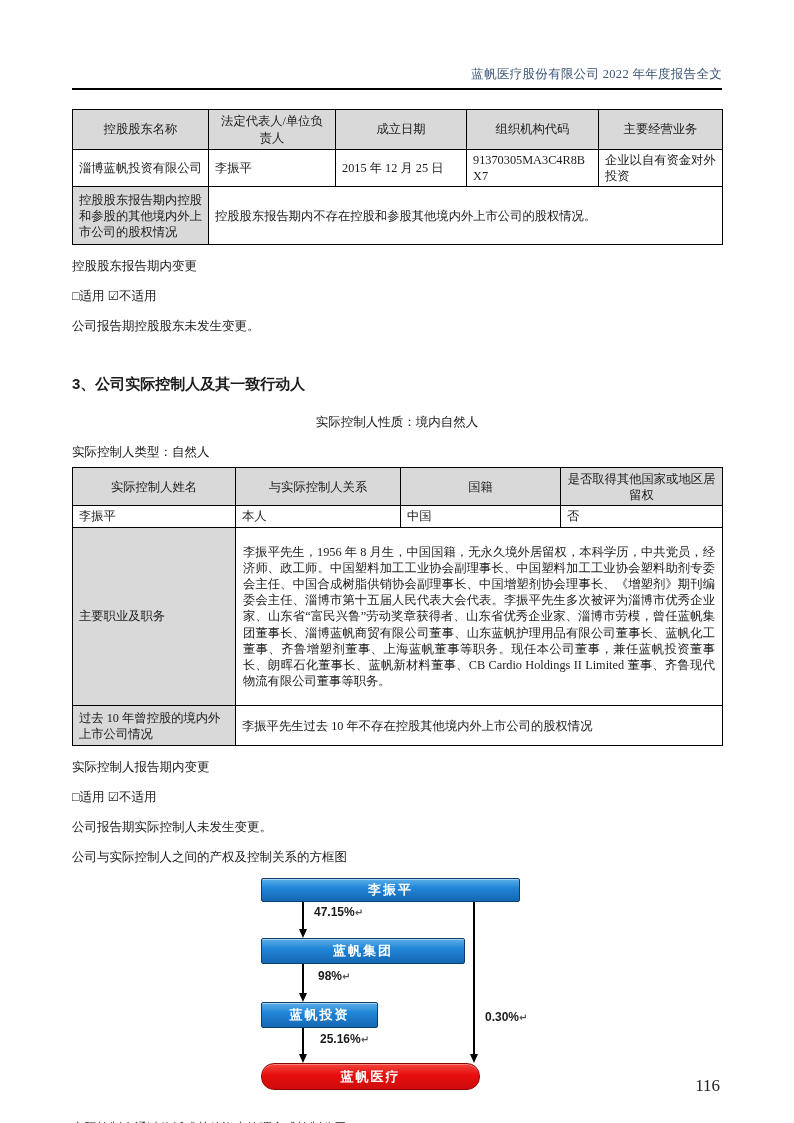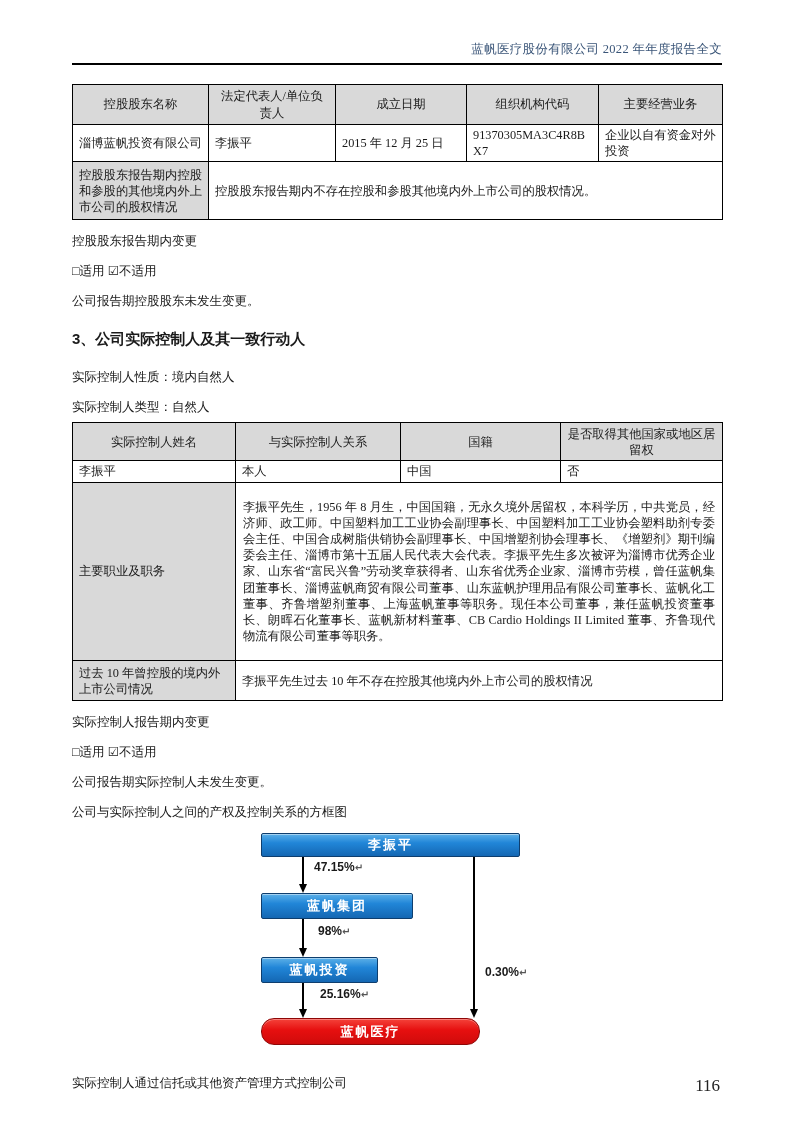--- a/index.html
+++ b/index.html
@@ -10,21 +10,21 @@
     margin:0 auto;
     background:#ffffff;
     font-family:"Liberation Serif","DejaVu Serif",serif;
     color:#1a1a1a;
     overflow:hidden;
   }
   .content { position:absolute; left:72px; right:72px; top:0; }
 
   
   .hdr {
-    padding-top:39px; padding-bottom:5px;
+    padding-top:64px; padding-bottom:5px;
     border-bottom:2px solid #000;
     text-align:right;
   }
   .hdr-title { font-size:12.5px; color:#3a5578; letter-spacing:.3px; }
 
   
   table { width:100%; border-collapse:collapse; table-layout:fixed; font-size:12.3px; }
   td, th { border:1px solid #000; padding:2px 6px; vertical-align:middle; font-weight:normal; line-height:1.32; }
   th.gray, td.gray { background:#d9d9d9; }
   th { text-align:center; }
@@ -34,22 +34,22 @@
   .t1 .mrow td { height:58px; }
   .t2 { margin-top:6px; }
   .t2 .hrow th { height:38px; }
   .t2 .drow td { height:21px; }
   .t2 .prow td { height:40px; }
   .bio { text-align:justify; line-height:16.2px; padding:16px 7px; }
   .code-cell { word-break:break-all; }
 
   
   .para { font-size:12.5px; line-height:17px; margin-top:13px; }
-  .h3 { font-size:15px; font-weight:bold; margin-top:20px; font-family:"Liberation Sans","DejaVu Sans",sans-serif; }
-  .after-h3 { margin-top:20px; }
+  .h3 { font-size:15px; font-weight:bold; margin-top:40px; font-family:"Liberation Sans","DejaVu Sans",sans-serif; }
+  .after-h3 { margin-top:20px;text-align:center; }
 
   
   .diagram { position:relative; height:228px; margin-top:6px; }
   .dnode {
     position:absolute; display:flex; align-items:center; justify-content:center;
     color:#fff; font-weight:bold; font-size:13px; border-radius:2px;
     font-family:"Liberation Sans","DejaVu Sans",sans-serif;
     letter-spacing:2px;
   }
   .dblue {
@@ -159,21 +159,21 @@
     <div class="para">□适用 ☑不适用</div>
     <div class="para">公司报告期实际控制人未发生变更。</div>
     <div class="para">公司与实际控制人之间的产权及控制关系的方框图</div>
 
     <div class="diagram">
       <div class="dnode dblue" style="left:189px; top:6px; width:259px; height:24px;">李振平</div>
 
       <div class="varrow" style="left:230px; top:30px; height:28px;"></div>
       <div class="pct" style="left:242px; top:33px;"><span>47.15%</span><span class="ret">↵</span></div>
 
-      <div class="dnode dblue" style="left:189px; top:66px; width:152px; height:26px;">蓝帆集团</div>
+      <div class="dnode dblue" style="left:189px; top:66px; width:204px; height:26px;">蓝帆集团</div>
 
       <div class="varrow" style="left:230px; top:92px; height:30px;"></div>
       <div class="pct" style="left:246px; top:97px;"><span>98%</span><span class="ret">↵</span></div>
 
       <div class="dnode dblue" style="left:189px; top:130px; width:117px; height:26px;">蓝帆投资</div>
 
       <div class="varrow" style="left:230px; top:156px; height:27px;"></div>
       <div class="pct" style="left:248px; top:160px;"><span>25.16%</span><span class="ret">↵</span></div>
 
       <div class="varrow" style="left:401px; top:30px; height:153px;"></div>

